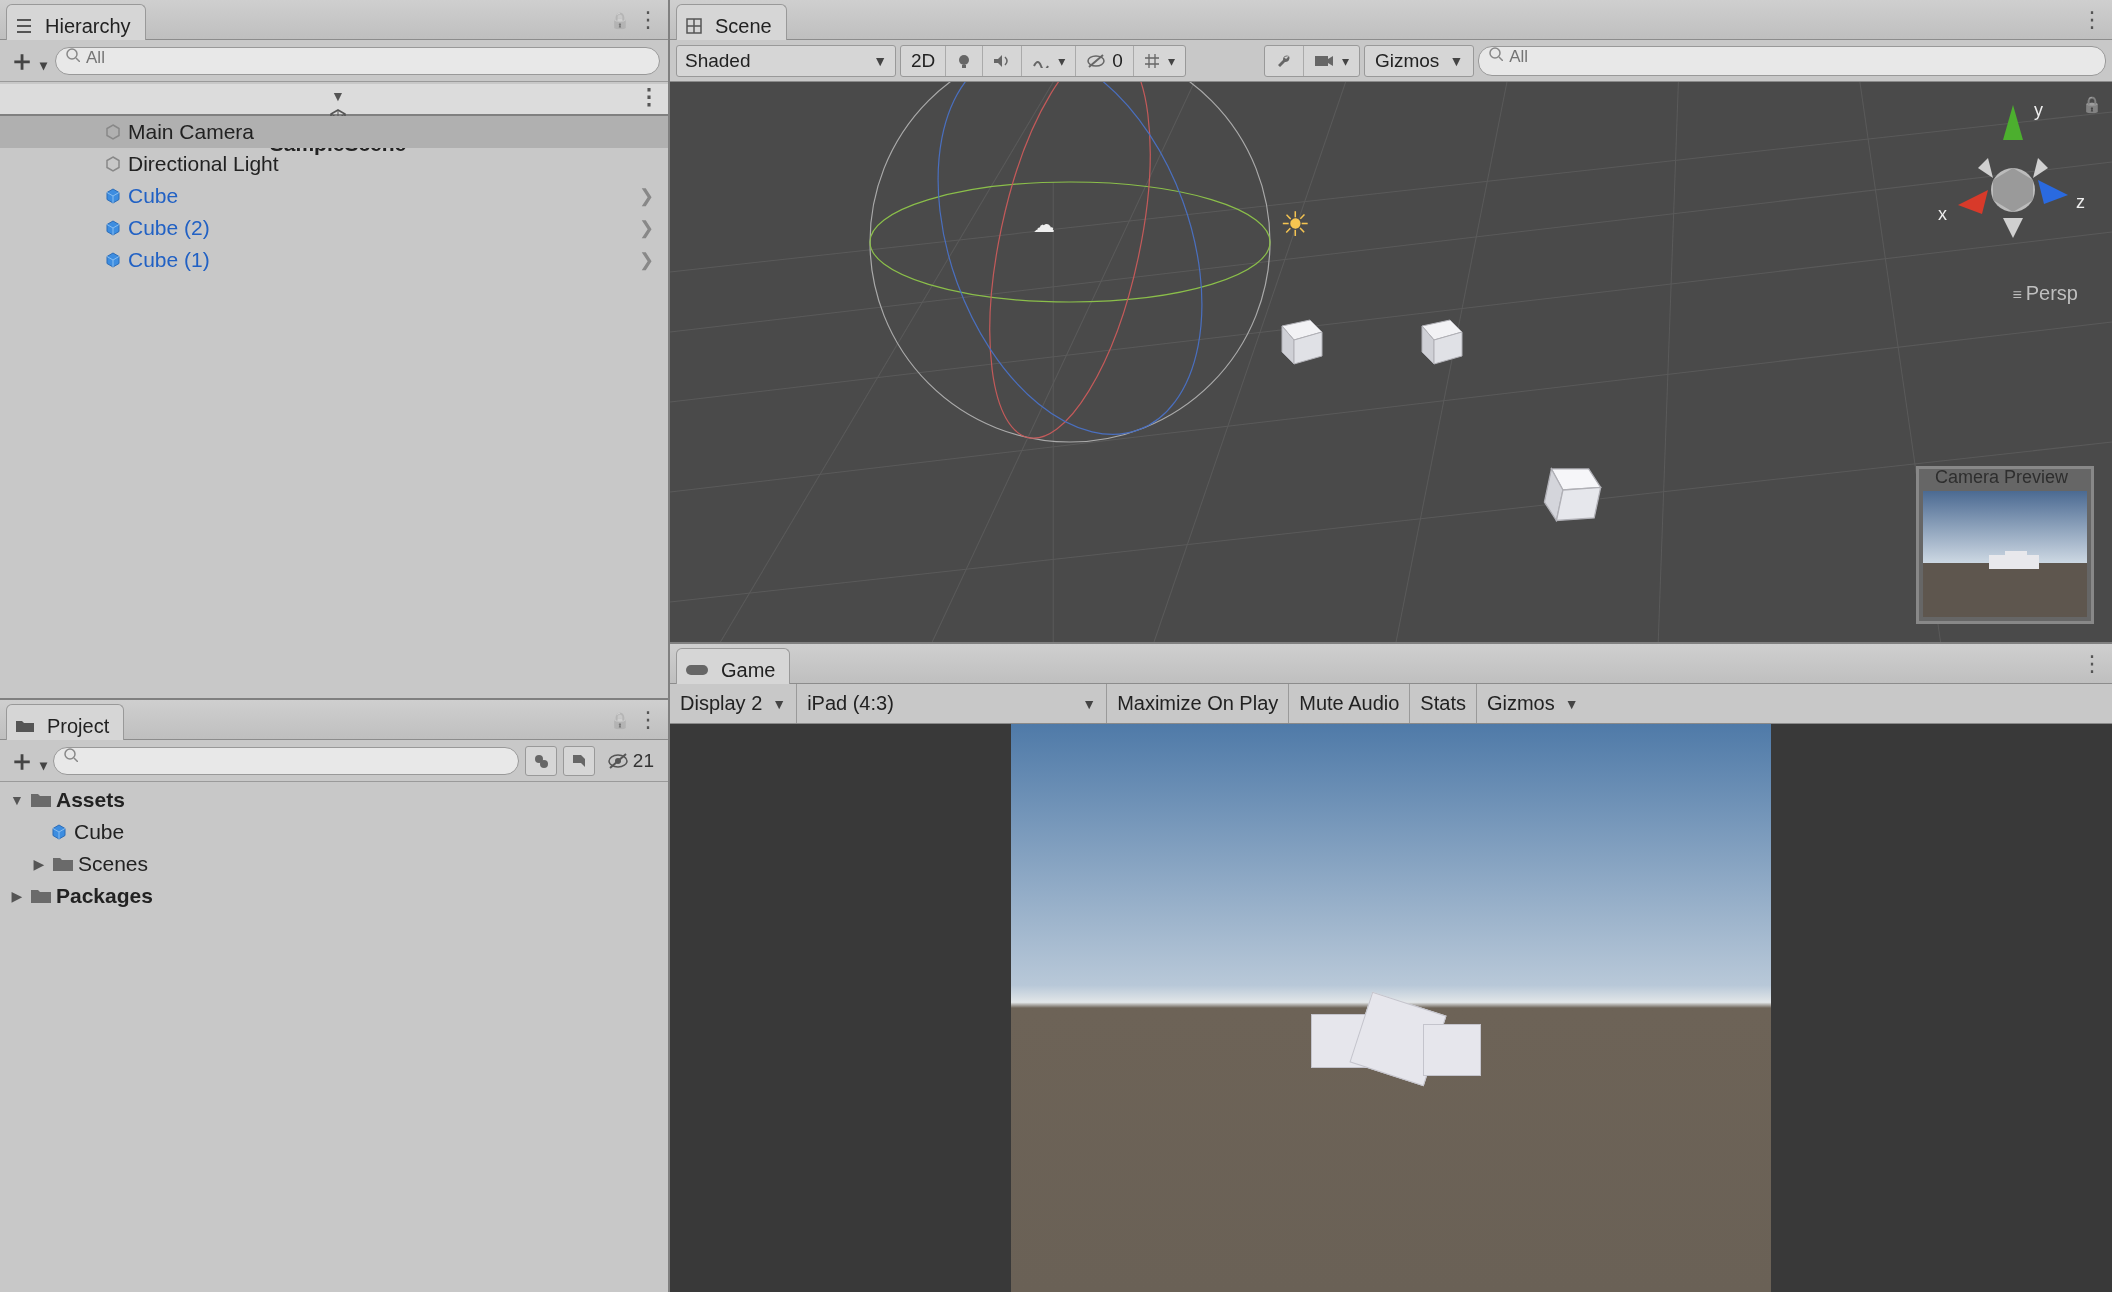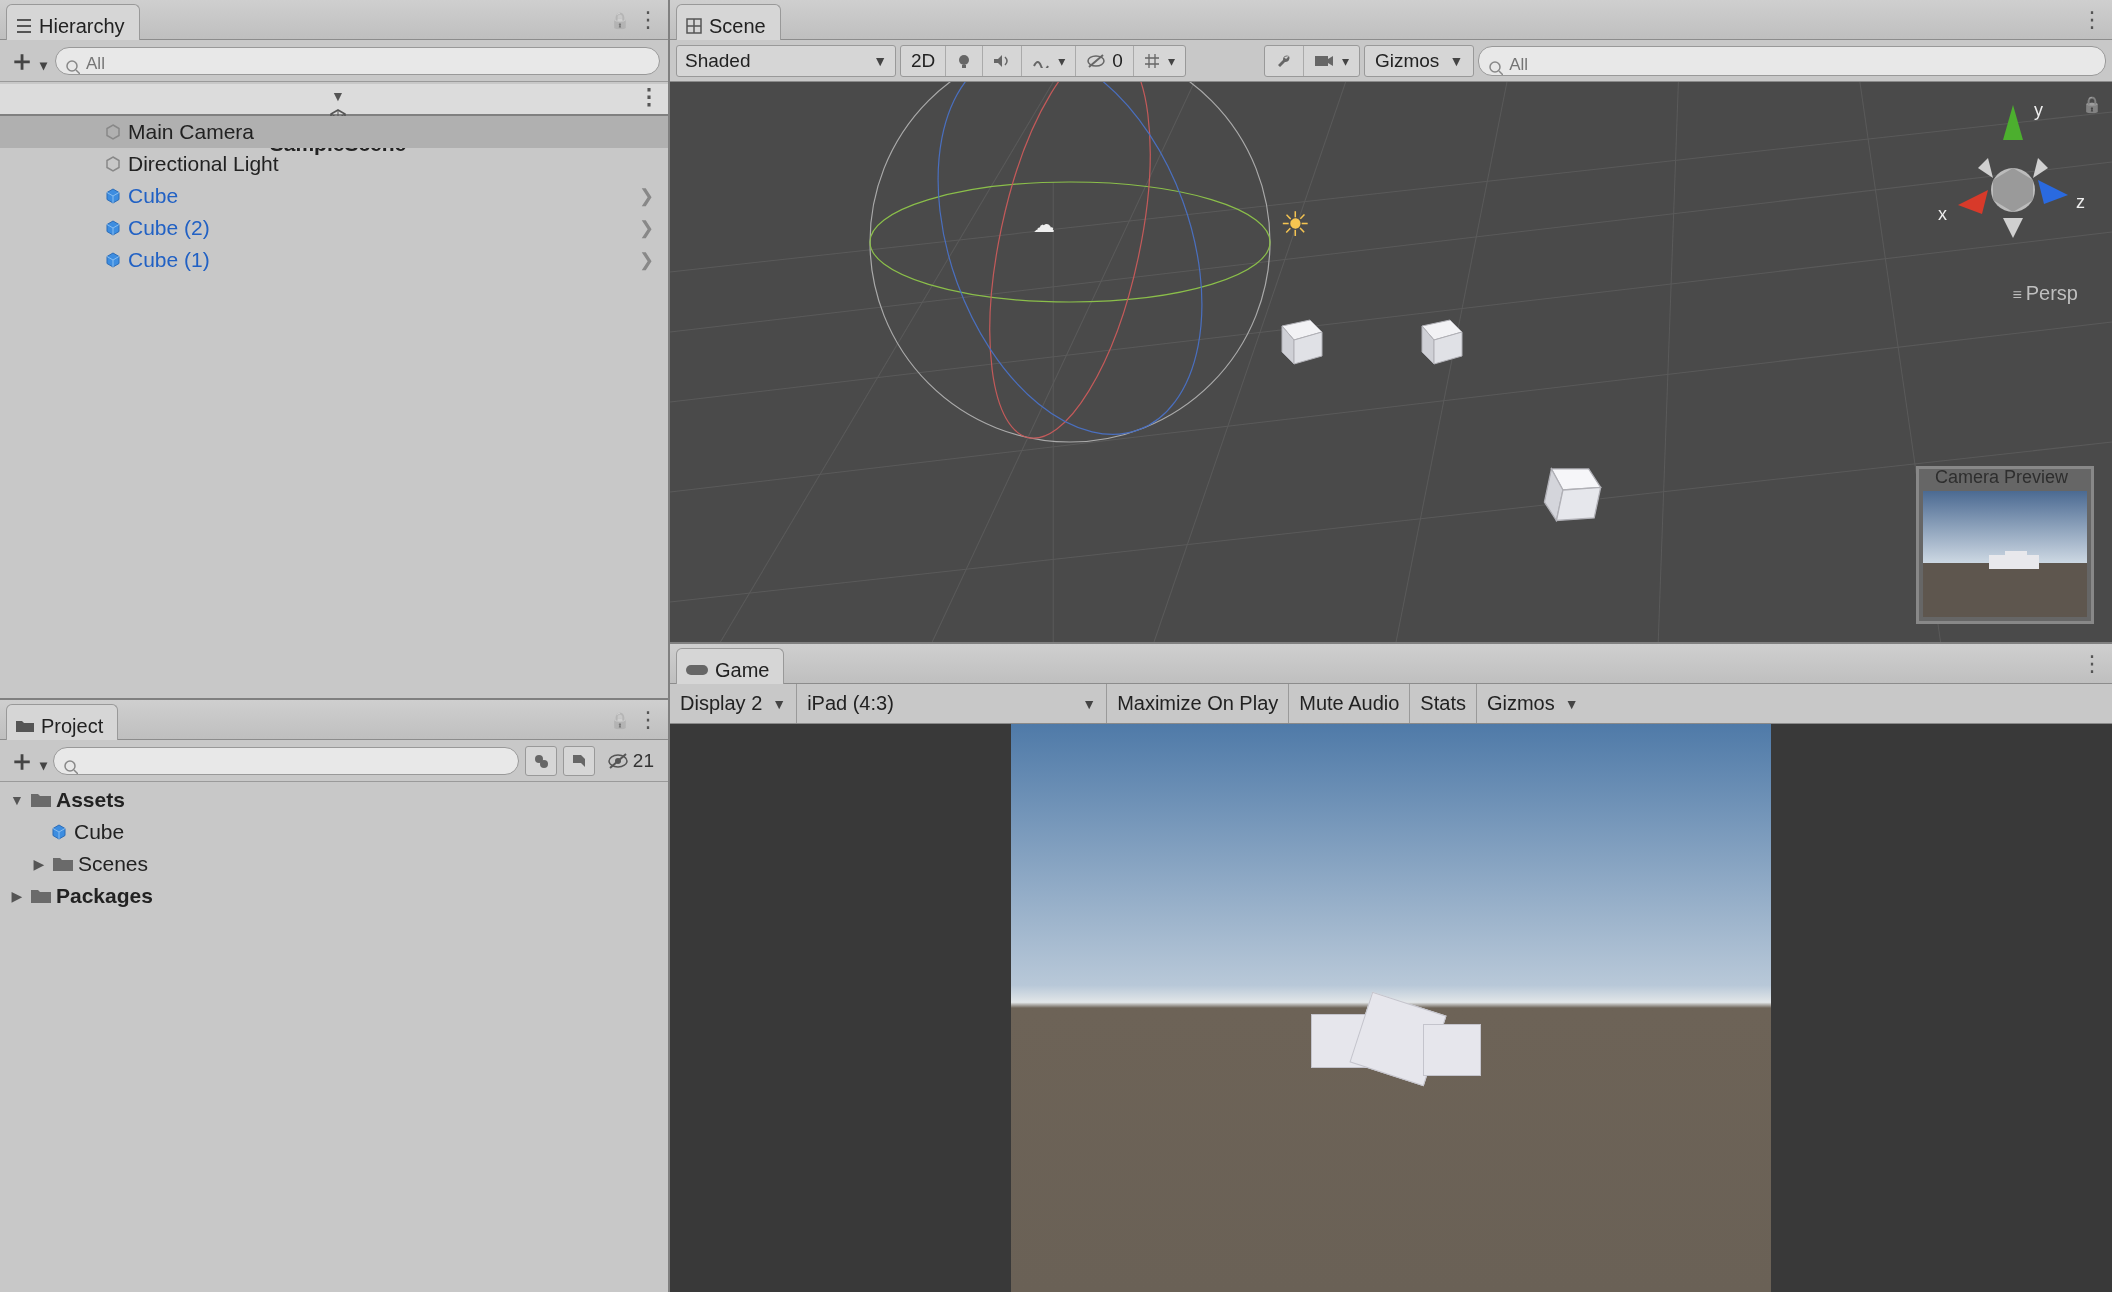--- a/index.html
+++ b/index.html
@@ -3,29 +3,29 @@
 <meta charset="utf-8">
 <style>
 * { box-sizing:border-box; margin:0; padding:0; font-family:Arial,Helvetica,sans-serif; }
 body { background:#aaaaaa; width:2112px; height:1292px; overflow:hidden; font-size:20px; color:#222; }
 .root { display:flex; width:100%; height:100%; }
 .left-col { width:670px; display:flex; flex-direction:column; border-right:2px solid #808080; }
 .right-col { flex:1; display:flex; flex-direction:column; }
 
 
 .panel-header { height:40px; background:linear-gradient(#cfcfcf,#bfbfbf); border-bottom:1px solid #8c8c8c; display:flex; align-items:center; padding:0 6px; font-size:20px; }
-.panel-header .tab { display:inline-flex; align-items:center; gap:6px; background:#d6d6d6; border:1px solid #999; border-bottom:none; padding:12px 14px 4px 8px; border-radius:6px 6px 0 0; height:36px; margin-top:4px; }
+.panel-header .tab { display:inline-flex; align-items:center; gap:12px; background:#d6d6d6; border:1px solid #999; border-bottom:none; padding:12px 14px 4px 8px; border-radius:6px 6px 0 0; height:36px; margin-top:4px; }
 .panel-header .spacer { flex:1; }
 .icon-btn { display:inline-flex; align-items:center; justify-content:center; width:28px; height:28px; border-radius:3px; }
 .dropdown-caret { font-size:14px; margin-left:4px; color:#444; }
 
 
 .hierarchy { flex:0 0 700px; background:#c8c8c8; display:flex; flex-direction:column; border-bottom:2px solid #808080; position:relative; }
 .toolbar-row { height:42px; background:#c8c8c8; border-bottom:1px solid #9a9a9a; display:flex; align-items:center; padding:0 8px; gap:8px; }
-.search-box { flex:1; height:28px; background:#e8e8e8; border:1px solid #999; border-radius:14px; display:flex; align-items:flex-end; padding:0 10px; gap:6px; font-size:17px; color:#777; }
+.search-box { flex:1; height:28px; background:#e8e8e8; border:1px solid #999; border-radius:14px; display:flex; align-items:flex-start; padding:0 10px; gap:6px; font-size:17px; color:#777; }
 .search-box input { flex:1; border:none; background:transparent; outline:none; font-size:17px; }
 .tree { flex:1; background:#c8c8c8; overflow:auto; padding-top:2px; }
 .tree-row { height:32px; display:flex; align-items:center; padding-left:8px; gap:4px; position:relative; }
 .tree-row.scene { background:#dcdcdc; font-weight:bold; }
 .tree-row.selected { background:#b0b0b0; }
 .indent { display:inline-block; }
 .expander { width:18px; text-align:center; font-size:14px; color:#555; cursor:pointer; }
 .go-icon { width:22px; height:22px; display:inline-flex; align-items:center; justify-content:center; }
 .go-label { font-size:21px; }
 .go-label.prefab { color:#2161c4; }

